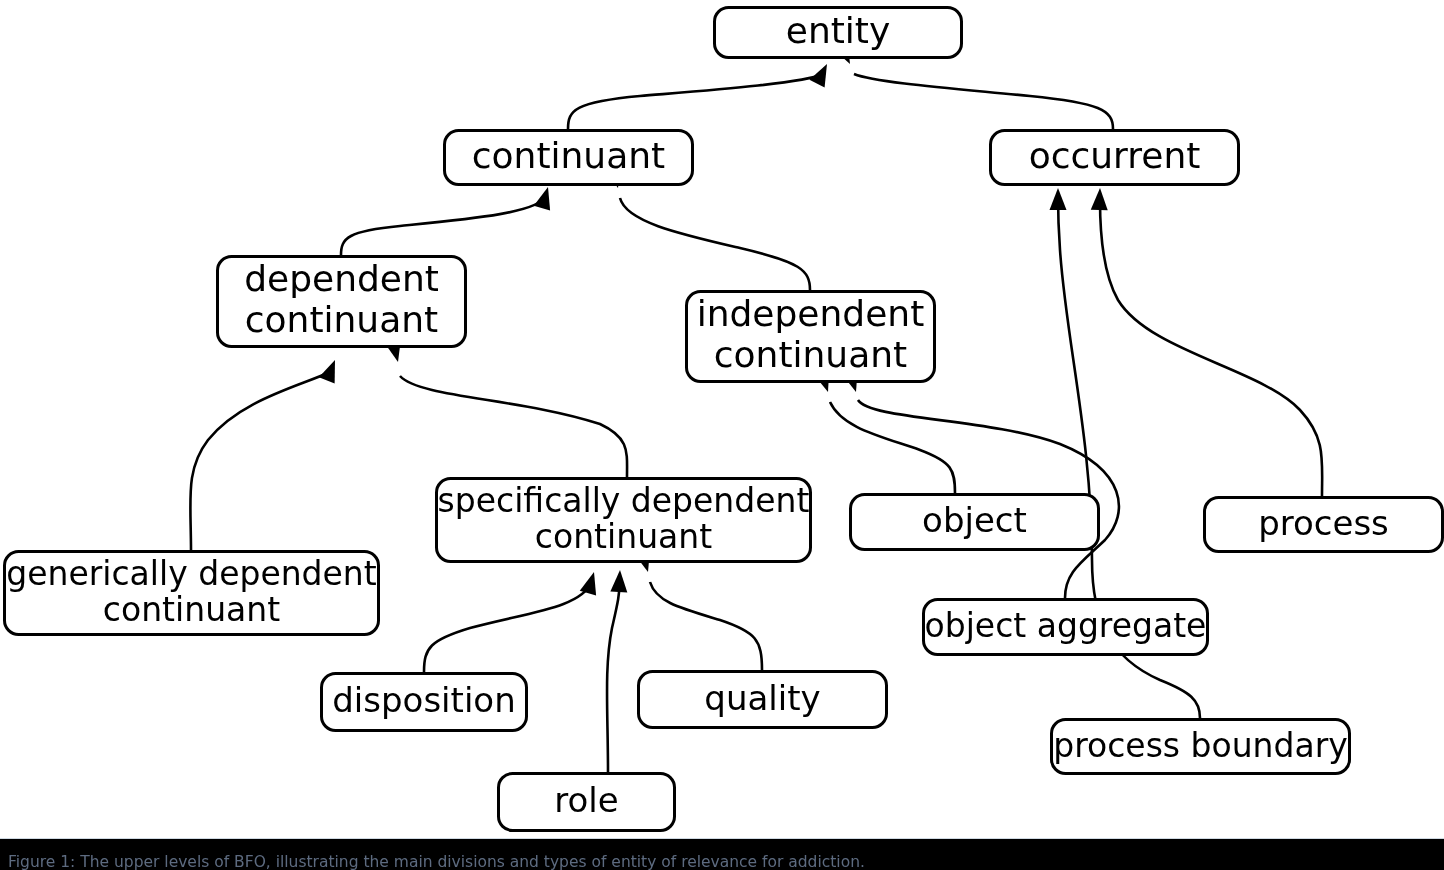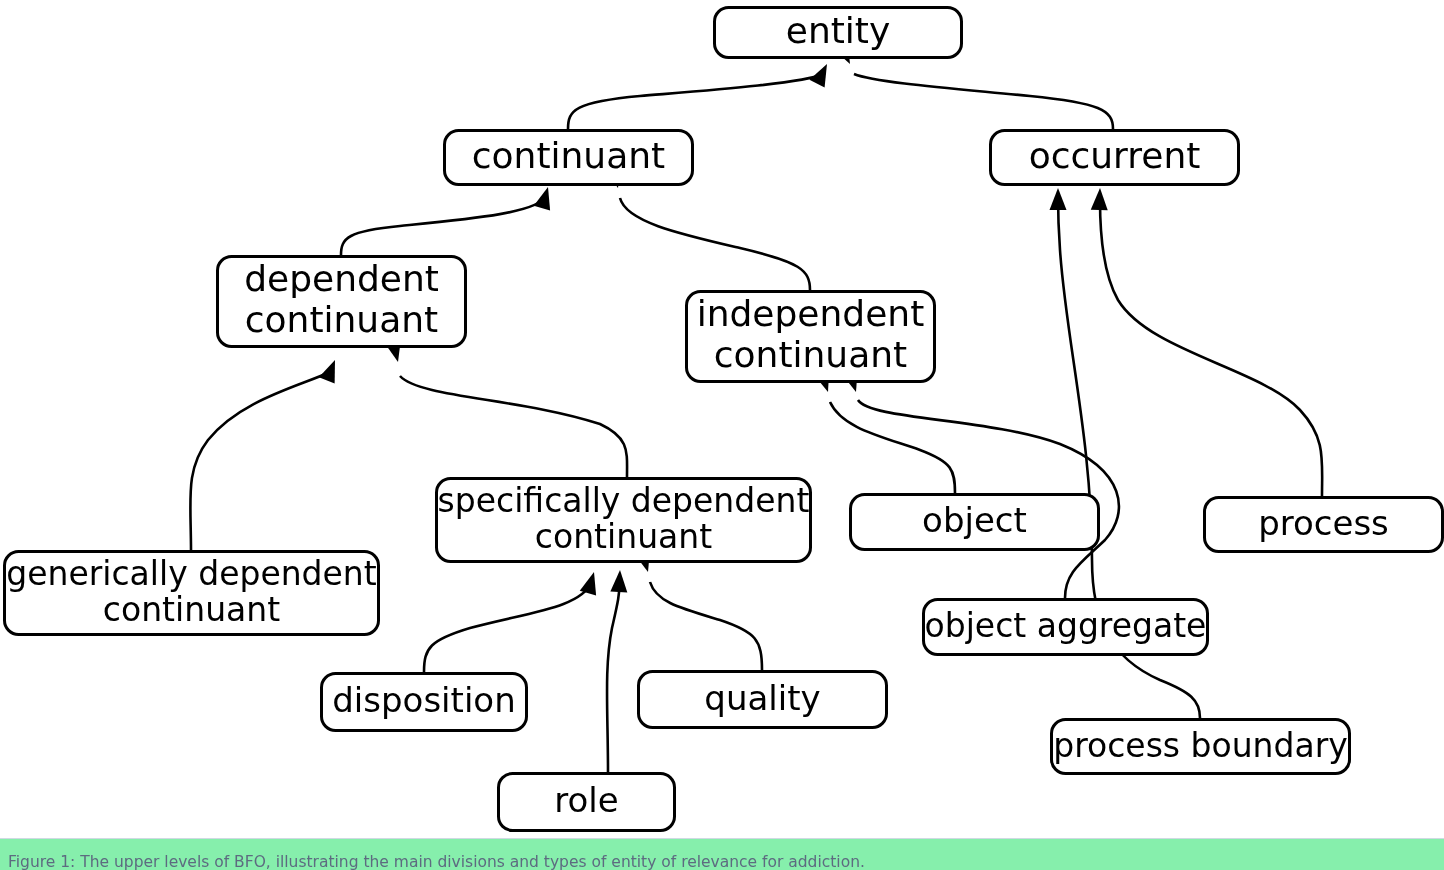--- a/index.html
+++ b/index.html
@@ -48,21 +48,21 @@
   .edge-head {
     fill: #000000;
     stroke: none;
   }
   #caption-bar {
     position: absolute;
     left: 0;
     top: 838px;
     width: 1444px;
     height: 32px;
-    background: #86efac;
+    background: #000000;
     border-top: 1px solid #cfd9e2;
     box-sizing: border-box;
   }
   #caption-text {
     position: absolute;
     left: 8px;
     top: 14px;
     font-family: "DejaVu Sans", "Liberation Sans", sans-serif;
     font-size: 15.5px;
     color: #5d6b80;

